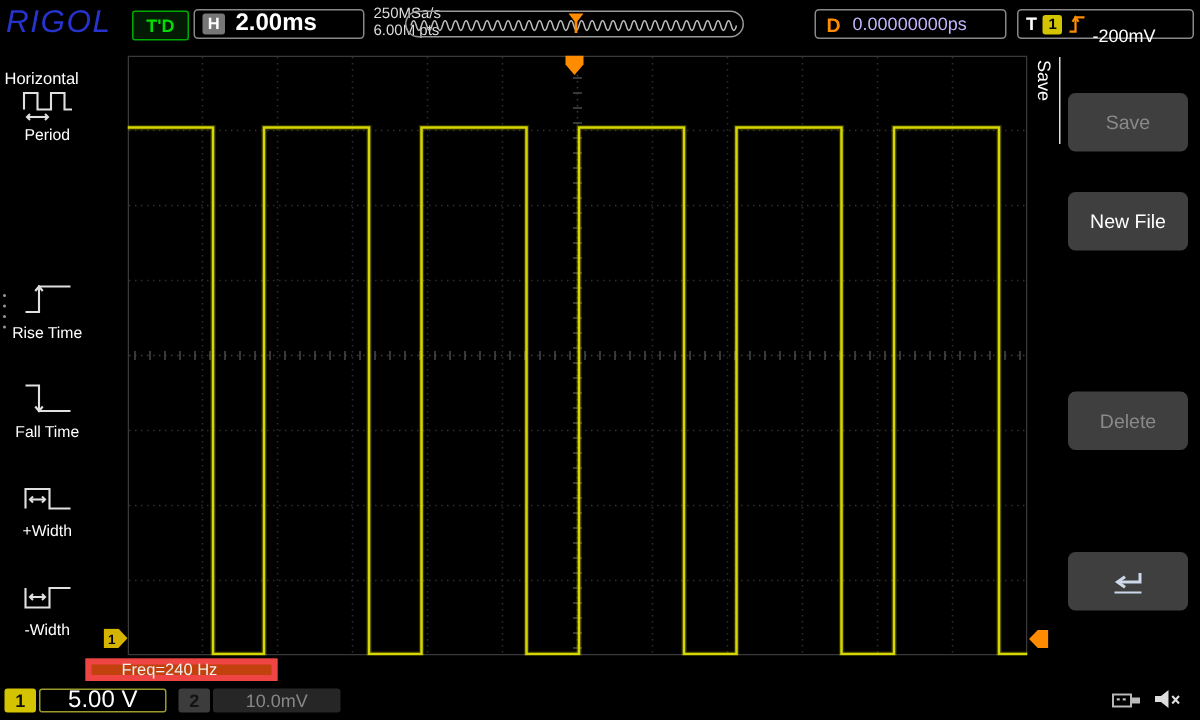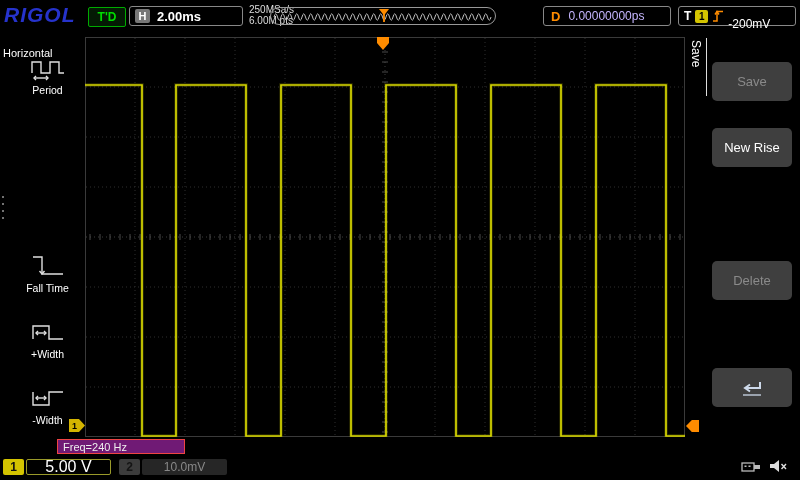--- a/index.html
+++ b/index.html
@@ -1,55 +1,55 @@
 <!DOCTYPE html>
 <html><head>
 <meta charset="utf-8">
 <style>
   html,body{margin:0;padding:0;background:#000;}
   #screen{position:relative;width:800px;height:480px;background:#000;overflow:hidden;
           font-family:"Liberation Sans",sans-serif;-webkit-font-smoothing:antialiased;}
   .abs{position:absolute;}
   
-  .logo{left:4px;top:3px;font-size:21px;font-weight:bold;font-style:italic;color:#2633cc;letter-spacing:1px;text-align:center;}
+  .logo{left:4px;top:3px;font-size:21px;font-weight:normal;font-style:italic;color:#2633cc;letter-spacing:1px;text-align:center;}
   .trigstat{left:88px;top:7px;width:36px;height:18px;border:1px solid #0a0;border-radius:2px;
             color:#0d0;font-size:12px;font-weight:bold;display:flex;align-items:center;justify-content:center;background:#041a04;}
   .hgroup{left:129px;top:6px;width:114px;height:20px;border:1px solid #888;border-radius:3px;
           display:flex;align-items:center;gap:7px;padding:0 5px;box-sizing:border-box;}
   .hbadge{width:15px;height:14px;background:#777;color:#fff;font-size:11px;font-weight:bold;
           display:flex;align-items:center;justify-content:center;border-radius:2px;}
-  .hval{color:#fff;font-size:13px;font-weight:bold;}
+  .hval{color:#fff;font-size:16px;font-weight:bold;}
   .rate{left:249px;top:4px;color:#ddd;font-size:10px;line-height:11px;}
   .posbar{left:270px;top:7px;width:226px;height:18px;border:1px solid #999;border-radius:9px;box-sizing:border-box;}
   .dgroup{left:543px;top:6px;width:128px;height:20px;border:1px solid #888;border-radius:3px;
           display:flex;align-items:center;gap:8px;padding:0 7px;box-sizing:border-box;}
   .dlabel{color:#ff8c00;font-size:13px;font-weight:bold;}
   .dval{color:#c4b5fd;font-size:12px;}
   .tgroup{left:678px;top:6px;width:118px;height:20px;border:1px solid #888;border-radius:3px;
           display:flex;align-items:center;gap:4px;padding:0 5px;box-sizing:border-box;}
   .tlabel{color:#fff;font-size:12px;font-weight:bold;}
   .tch{width:13px;height:13px;background:#d4c400;color:#000;font-size:10px;font-weight:bold;
        display:flex;align-items:center;justify-content:center;border-radius:2px;}
   .tlevel{color:#fff;font-size:12px;margin-top:15px;}
   
   .sidetitle{left:3px;top:36px;color:#fff;font-size:11px;margin-top:11px;}
-  .sideitem{left:16px;width:63px;height:62px;display:flex;flex-direction:column;align-items:center;}
+  .sideitem{left:0;width:63px;height:62px;display:flex;flex-direction:column;align-items:center;}
   .sideitem .lbl{color:#fff;font-size:10.5px;margin-top:2px;white-space:nowrap;}
   .sicon path{stroke:#e0e0e0;fill:none;stroke-width:1.4;}
   .scrolldots{left:2px;top:196px;display:flex;flex-direction:column;gap:5px;}
   .scrolldots i{width:2px;height:2px;background:#999;border-radius:50%;}
   
   .grat{left:85px;top:37px;width:600px;height:400px;background:#000;}
   .chmark{left:69px;top:419px;width:16px;height:13px;background:#d4b400;color:#000;font-size:9px;font-weight:bold;
           display:flex;align-items:center;padding-left:3px;box-sizing:border-box;
           clip-path:polygon(0 0,62% 0,100% 50%,62% 100%,0 100%);}
   .trigmark{left:686px;top:420px;width:13px;height:12px;background:#ff8c00;
             clip-path:polygon(0 50%,45% 0,100% 0,100% 100%,45% 100%);}
-  .meas{top:439px;height:15px;border:1px solid #ef4444;background:#701a75;color:#eee;font-size:11px;
-        display:flex;align-items:center;padding-left:5px;box-sizing:border-box;}
+  .meas{top:439px;height:15px;border:4px solid #ef4444;background:#c2410c;color:#eee;font-size:11px;
+        display:flex;align-items:center;padding-left:20px;box-sizing:border-box;}
   
   .rtab{left:689px;top:38px;color:#fff;font-size:12px;writing-mode:vertical-rl;
         border-right:1px solid #ddd;padding:2px 3px 6px 0;height:50px;}
   .rbtn{left:712px;width:80px;height:39px;background:#3f3f3f;border-radius:5px;color:#fff;font-size:13px;
         display:flex;align-items:center;justify-content:center;}
   .rbtn.disabled{color:#8a8a8a;}
   
   .ch1badge{left:3px;top:459px;width:21px;height:16px;background:#d4c400;color:#111;font-size:12px;font-weight:bold;
             border-radius:2px;display:flex;align-items:center;justify-content:center;}
   .ch1box{left:26px;top:459px;width:85px;height:16px;border:1px solid #9a9a2a;border-radius:2px;
@@ -100,20 +100,27 @@
   <div class="abs sidetitle">Horizontal</div>
 
   <div class="abs sideitem" style="top:54px">
     <svg class="sicon" viewBox="0 0 36 28" width="36" height="28">
       <path d="M2 19 V8 H11 V19 H20 V8 H29 V19 H34"></path>
         <path d="M4 24 H18"></path>
         <path d="M6 22 L4 24 L6 26"></path>
         <path d="M16 22 L18 24 L16 26"></path>
     </svg>
     <span class="lbl">Period</span>
+  </div>
+  <div class="abs sideitem" style="top:186px">
+    <svg class="sicon" viewBox="0 0 36 28" width="36" height="28">
+      <path d="M3 22 H12 V5 H33"></path>
+        <path d="M9.5 8 L12 5 L14.5 8"></path>
+    </svg>
+    <span class="lbl">Rise Time</span>
   </div>
   <div class="abs sideitem" style="top:252px">
     <svg class="sicon" viewBox="0 0 36 28" width="36" height="28">
       <path d="M3 5 H12 V22 H33"></path>
         <path d="M9.5 19 L12 22 L14.5 19"></path>
     </svg>
     <span class="lbl">Fall Time</span>
   </div>
   <div class="abs sideitem" style="top:318px">
     <svg class="sicon" viewBox="0 0 36 28" width="36" height="28">
@@ -270,21 +277,21 @@
       <span>1</span>
     </div>
   <div class="abs trigmark"></div>
 
   <div class="abs meas" style="left:57px;width:128px">
     <span>Freq=240 Hz</span>
   </div>
 
   <div class="abs rtab">Save</div>
   <div class="abs rbtn disabled" style="top:62px">Save</div>
-  <div class="abs rbtn" style="top:128px">New Rise</div>
+  <div class="abs rbtn" style="top:128px">New File</div>
   <div class="abs rbtn disabled" style="top:261px">Delete</div>
   <div class="abs rbtn" style="top:368px">
     <svg width="30" height="20">
       <path d="M23 4 V10 H9" stroke="#cdd9ea" fill="none" stroke-width="2"></path>
       <path d="M13 6.5 L8 10 L13 13.5" stroke="#cdd9ea" fill="none" stroke-width="2"></path>
       <path d="M6 17 H24" stroke="#cdd9ea" fill="none" stroke-width="1.3"></path>
     </svg>
   </div>
 
   <div class="abs ch1badge">1</div>

